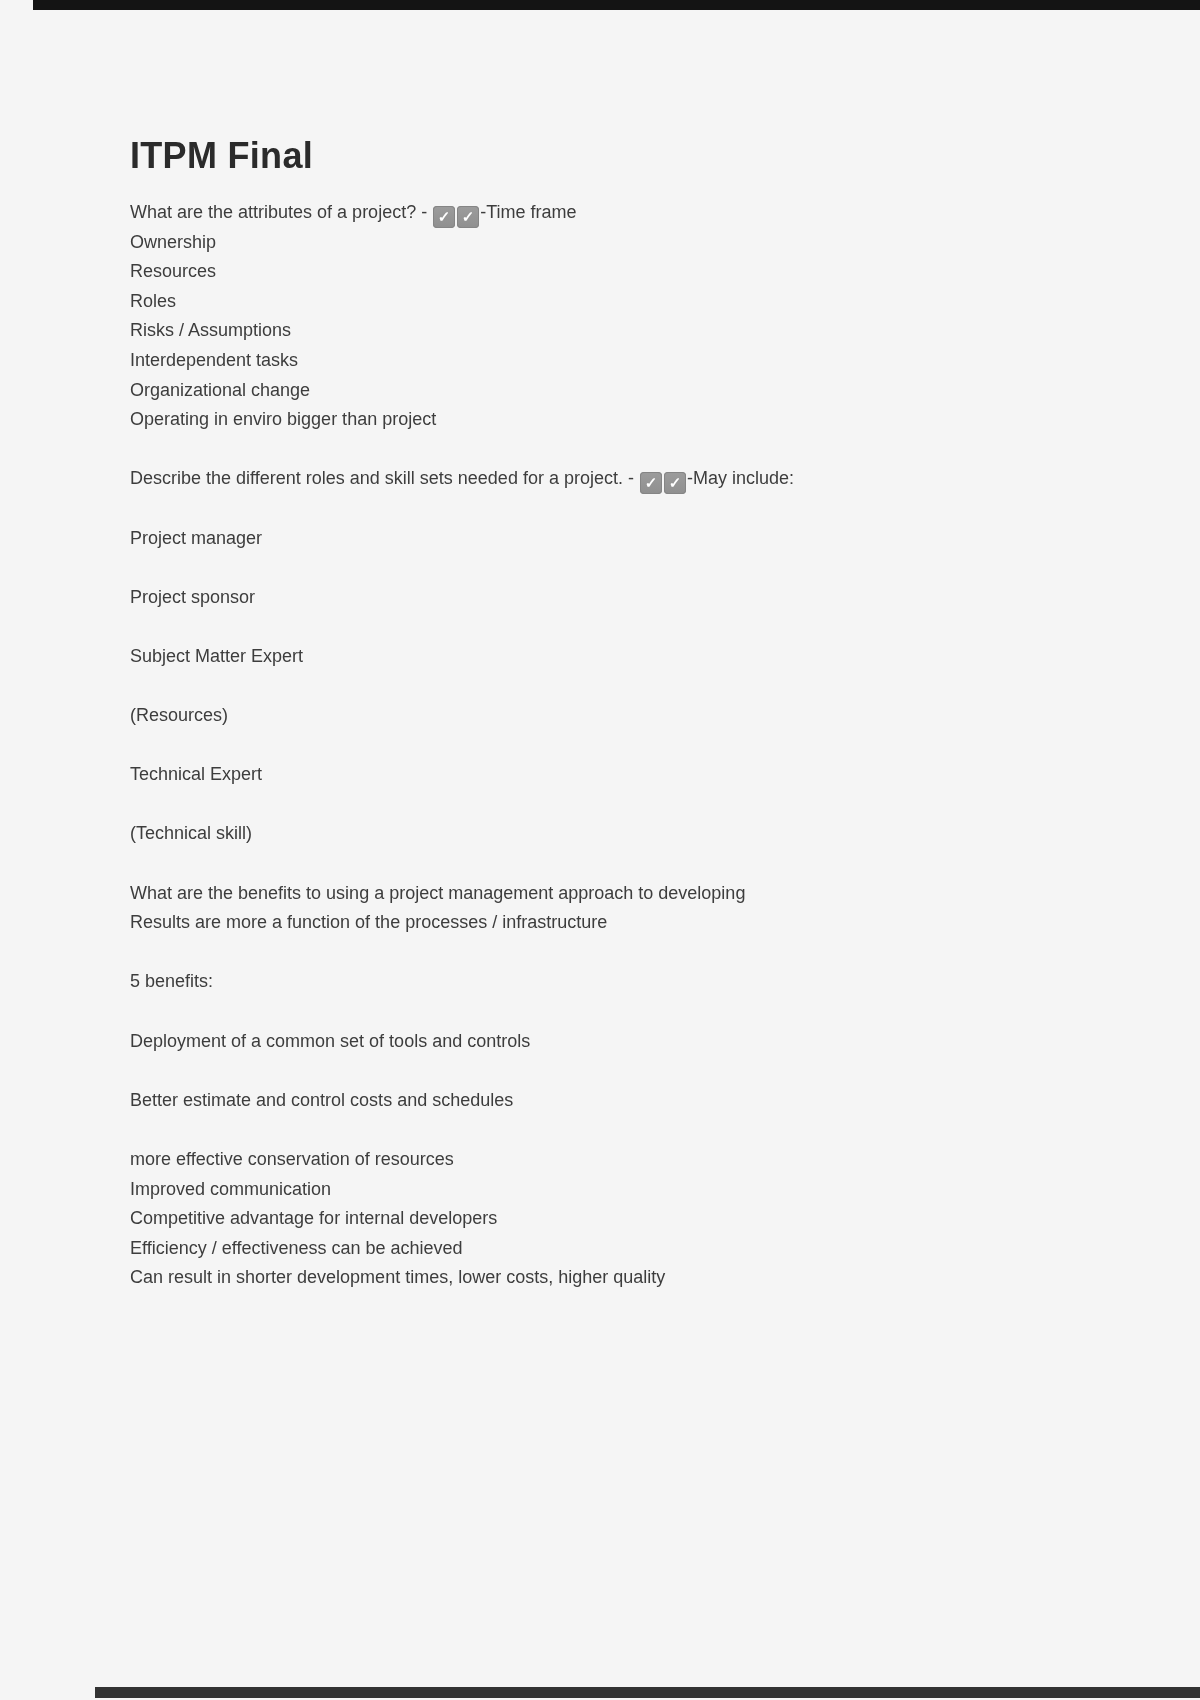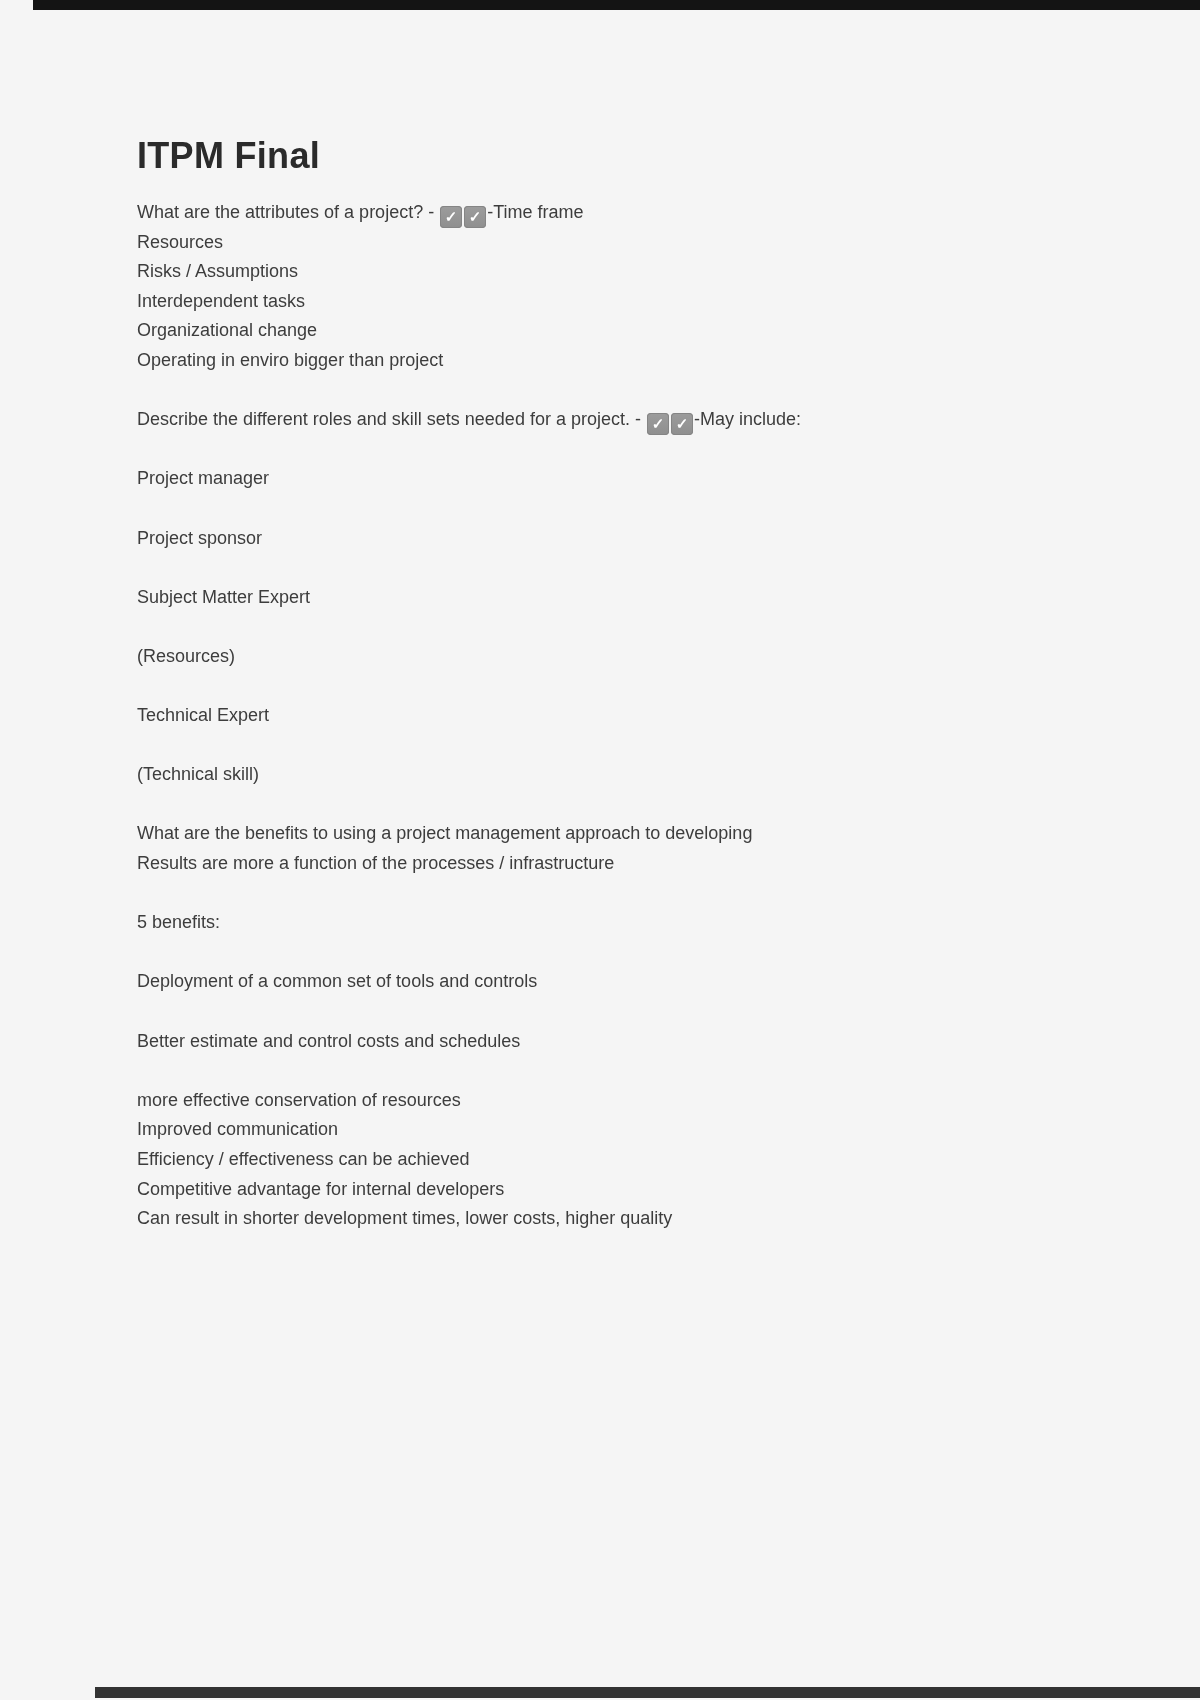--- a/index.html
+++ b/index.html
@@ -18,21 +18,21 @@
     background: #141414;
   }
   .bottom-bar {
     position: absolute;
     bottom: 2px; left: 95px; right: 0;
     height: 11px;
     background: #333333;
   }
   .content {
     position: absolute;
-    left: 137px;
+    left: 130px;
     top: 135px;
     width: 950px;
   }
   .doc-title {
     margin: 0 0 22px 0;
     font-size: 36px;
     line-height: 41px;
     font-weight: 700;
     color: #2b2b2b;
     letter-spacing: 0.3px;
@@ -64,21 +64,23 @@
 </style>
 </head>
 <body>
 
 <div class="top-bar"></div>
 
 <div class="content">
   <h1 class="doc-title">ITPM Final</h1>
   <div class="body-lines" id="lines">
       <div class="line"><span>What are the attributes of a project? - </span><span class="check-icon" style="background: linear-gradient(rgb(156, 156, 156), rgb(143, 143, 143)); color: rgb(255, 255, 255);">✓</span><span class="check-icon" style="background: linear-gradient(rgb(156, 156, 156), rgb(143, 143, 143)); color: rgb(255, 255, 255);">✓</span><span>-Time frame</span></div>
+      <div class="line"><span>Ownership</span></div>
       <div class="line"><span>Resources</span></div>
+      <div class="line"><span>Roles</span></div>
       <div class="line"><span>Risks / Assumptions</span></div>
       <div class="line"><span>Interdependent tasks</span></div>
       <div class="line"><span>Organizational change</span></div>
       <div class="line"><span>Operating in enviro bigger than project</span></div>
       <div class="line"></div>
       <div class="line"><span>Describe the different roles and skill sets needed for a project. - </span><span class="check-icon" style="background: linear-gradient(rgb(156, 156, 156), rgb(143, 143, 143)); color: rgb(255, 255, 255);">✓</span><span class="check-icon" style="background: linear-gradient(rgb(156, 156, 156), rgb(143, 143, 143)); color: rgb(255, 255, 255);">✓</span><span>-May include:</span></div>
       <div class="line"></div>
       <div class="line"><span>Project manager</span></div>
       <div class="line"></div>
       <div class="line"><span>Project sponsor</span></div>
@@ -95,19 +97,19 @@
       <div class="line"><span>Results are more a function of the processes / infrastructure</span></div>
       <div class="line"></div>
       <div class="line"><span>5 benefits:</span></div>
       <div class="line"></div>
       <div class="line"><span>Deployment of a common set of tools and controls</span></div>
       <div class="line"></div>
       <div class="line"><span>Better estimate and control costs and schedules</span></div>
       <div class="line"></div>
       <div class="line"><span>more effective conservation of resources</span></div>
       <div class="line"><span>Improved communication</span></div>
+      <div class="line"><span>Competitive advantage for internal developers</span></div>
       <div class="line"><span>Efficiency / effectiveness can be achieved</span></div>
-      <div class="line"><span>Competitive advantage for internal developers</span></div>
       <div class="line"><span>Can result in shorter development times, lower costs, higher quality</span></div>
     </div>
 </div>
 
 <div class="bottom-bar"></div>
 
 </body></html>

